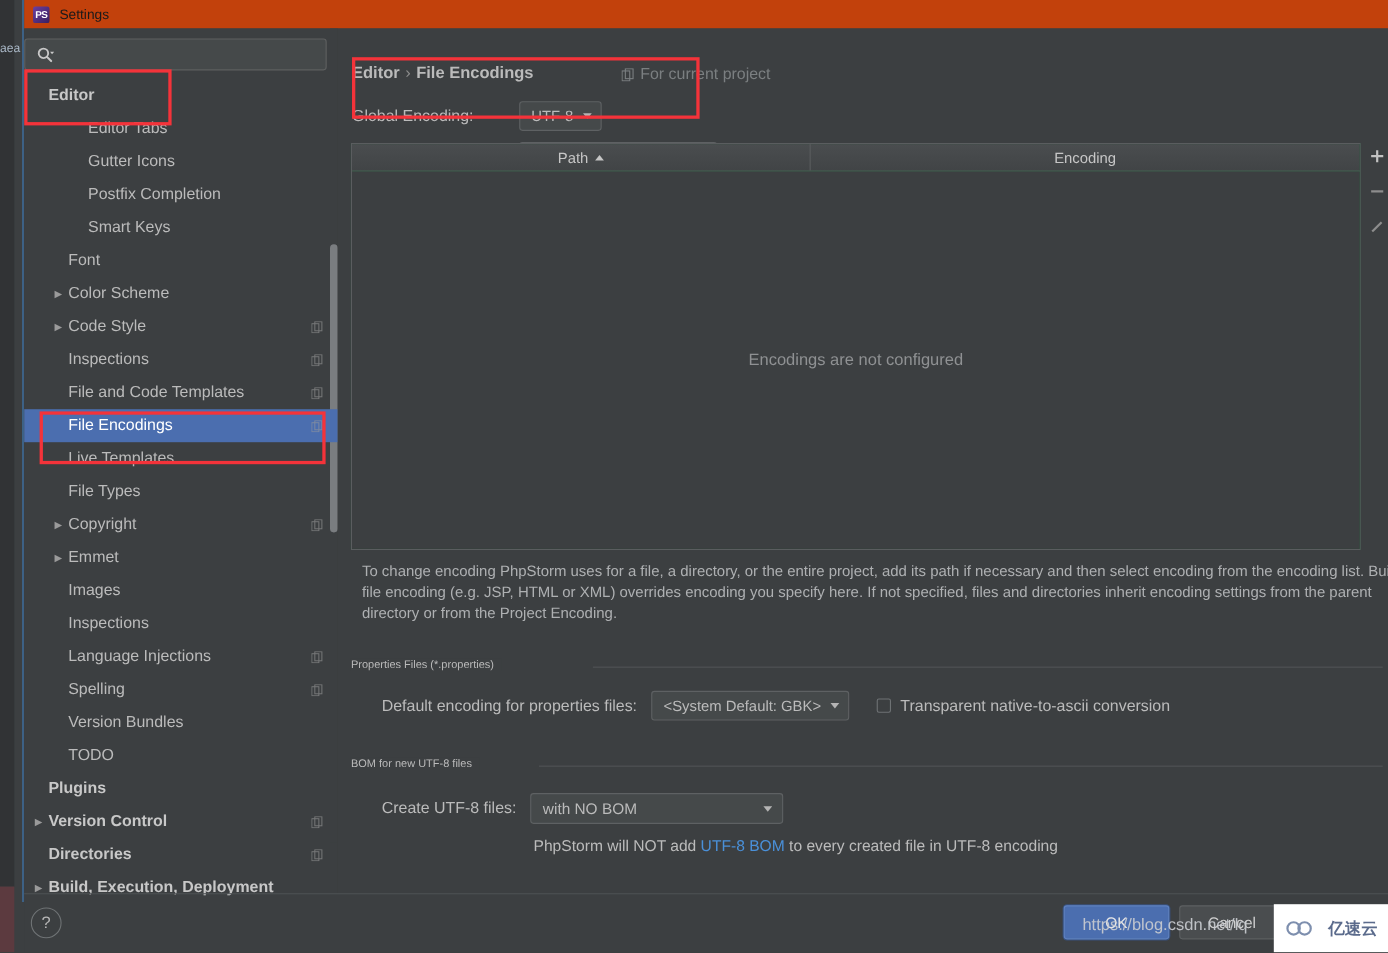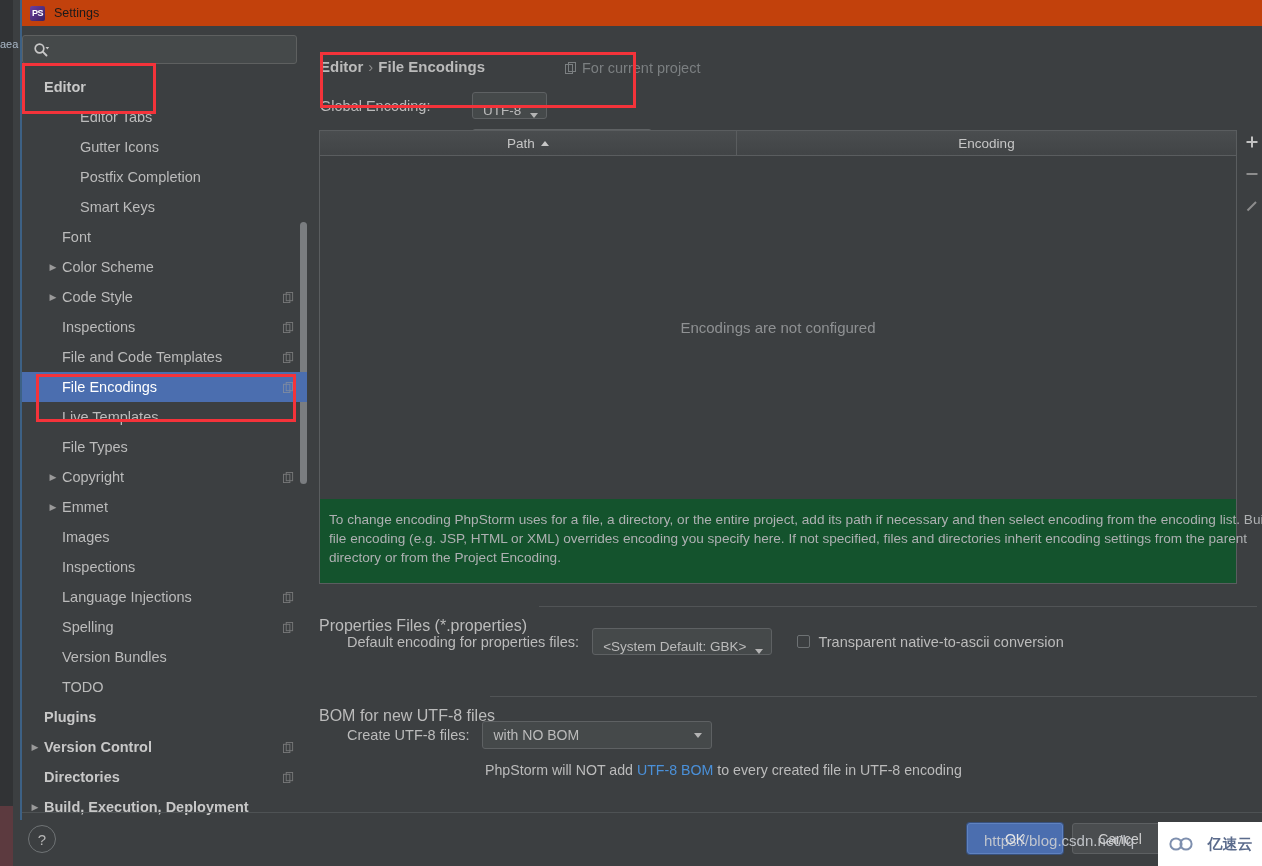--- a/index.html
+++ b/index.html
@@ -131,36 +131,36 @@
   }
 
   .field-row { position: absolute; display: flex; align-items: center; }
   .field-label { font-size: 14.5px; color: #bbbbbb; }
 
   .combo {
     background: #45494a;
     border: 1px solid #5e6163;
     border-radius: 3px;
     height: 27px;
-    display: inline-flex; align-items: flex-end;
+    display: inline-flex; align-items: center;
     color: #bbbbbb; font-size: 13.5px;
     padding: 0 8px 0 10px;
     gap: 9px;
   }
   .caret {
     width: 0; height: 0;
     border-left: 4.5px solid transparent;
     border-right: 4.5px solid transparent;
     border-top: 5px solid #b4b4b4;
   }
 
   
   .table-wrap {
     position: absolute; left: 12px; top: 104px;
-    width: 918px; height: 454px;
+    width: 918px; height: 370px;
     background: #14532d;
     border: 1px solid #5a5d5f;
   }
   .table-head {
     display: flex; height: 25px;
     background: linear-gradient(#4a4d4f, #414446);
     border-bottom: 1px solid #5a5d5f;
     color: #c6c6c6; font-size: 13.5px;
   }
   .th {
@@ -196,22 +196,22 @@
   }
 
   .desc {
     position: absolute; left: 22px; top: 484px;
     width: 960px;
     color: #aeb0b2; font-size: 13.6px; line-height: 19px;
   }
 
   
   .group-title {
-    position: absolute; font-size: 16px; color: #bbbbbb;
-    background: #3c3f41; padding-right: 7px; margin-top: 18px;
+    position: absolute; font-size: 10px; color: #bbbbbb;
+    background: #3c3f41; padding-right: 7px;
   }
   .group-line {
     position: absolute; height: 1px; background: #515456;
   }
   .checkbox {
     width: 13px; height: 13px;
     border: 1px solid #6e7274; background: #3c3f41;
     border-radius: 2px;
   }
   .cb-label { font-size: 14.5px; color: #bbbbbb; margin-left: 8px; }

